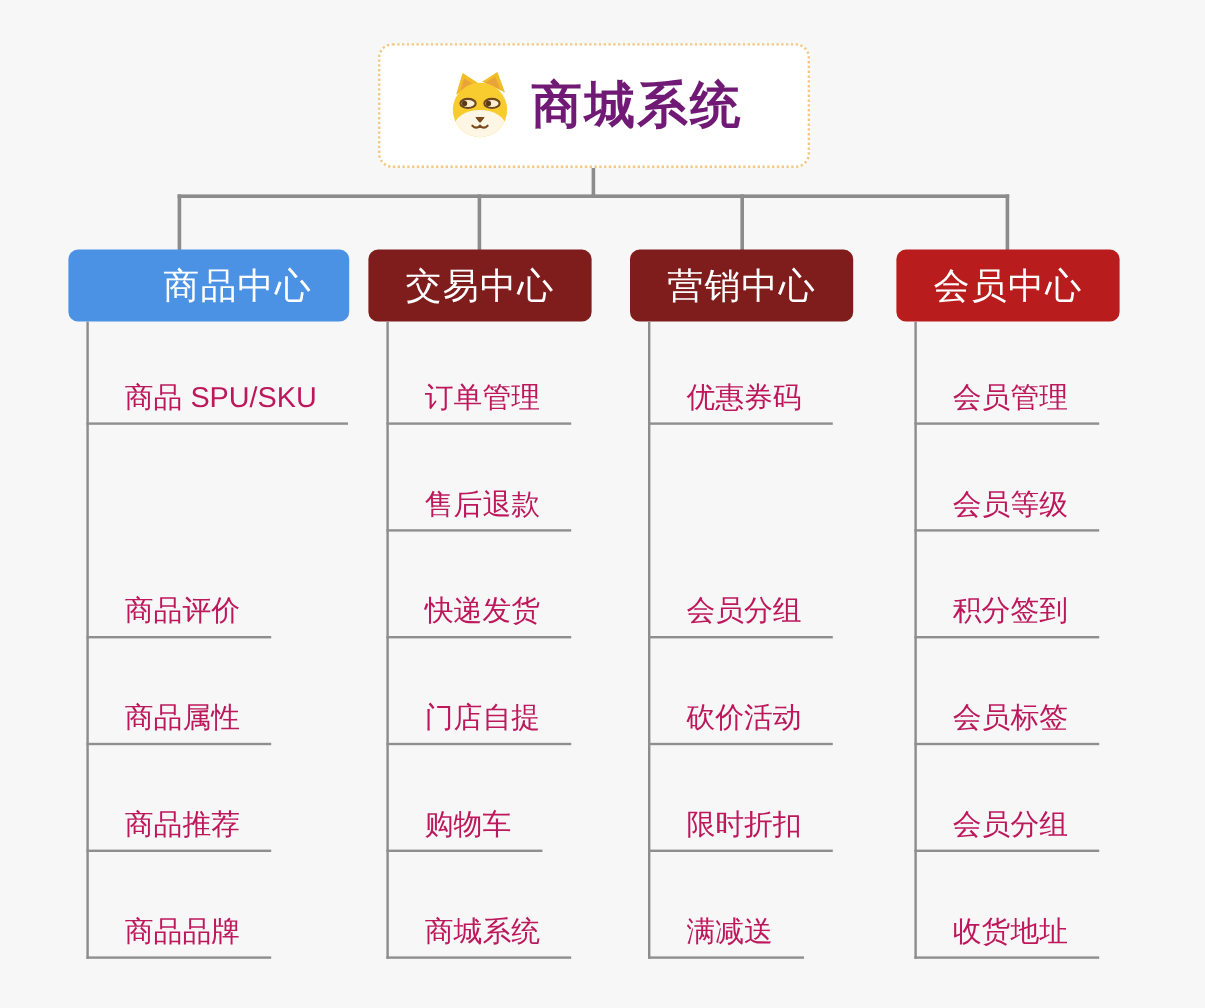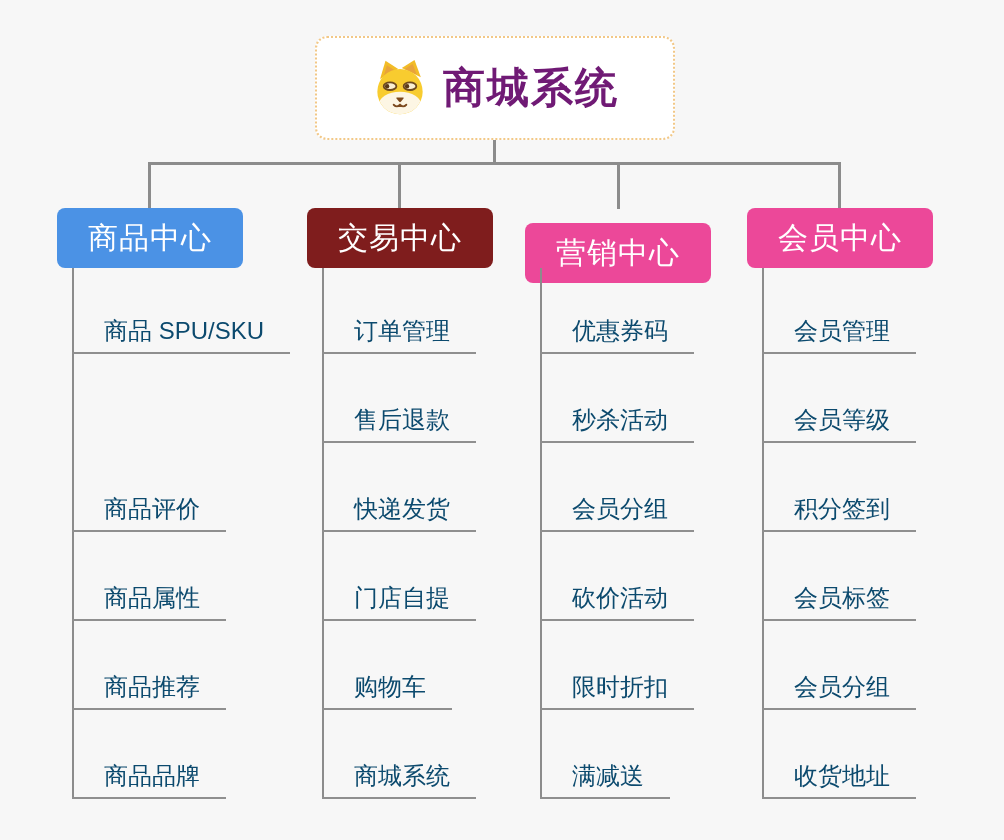--- a/index.html
+++ b/index.html
@@ -43,21 +43,21 @@
   }
   .col-vline{
     position:absolute;left:15px;top:60px;width:2px;height:531px;
     background:#8C8C8C;
   }
   .leaf{
     position:absolute;left:15px;height:44px;
     display:flex;align-items:center;
     padding:0 26px 0 32px;
     border-bottom:2px solid #8F8F8F;
-    font-size:24px;color:#0c4a6e;white-space:nowrap;
+    font-size:24px;color:#be185d;white-space:nowrap;
     box-sizing:border-box;
   }
   .row-0{top:102px;} .row-1{top:191px;} .row-2{top:280px;}
   .row-3{top:369px;} .row-4{top:458px;text-align:right;} .row-5{top:547px;}
 </style>
 </head>
 <body>
 
 <div id="canvas">
 
@@ -83,53 +83,52 @@
   </div>
 
   <div class="line root-vline"></div>
   <div class="line tree-hline"></div>
   <div class="line drop drop-0"></div>
   <div class="line drop drop-1"></div>
   <div class="line drop drop-2"></div>
   <div class="line drop drop-3"></div>
 
   <div class="column col-0">
-    <div class="branch-box" style="background-color: rgb(75, 146, 229);">商品中心</div>
+    <div class="branch-box" style="background-color: rgb(75, 146, 229); padding-left: 48px;">商品中心</div>
     <div class="col-vline"></div>
     <div class="leaf row-0">商品 SPU/SKU</div>
     <div class="leaf row-2">商品评价</div>
     <div class="leaf row-3">商品属性</div>
     <div class="leaf row-4">商品推荐</div>
     <div class="leaf row-5">商品品牌</div>
   </div>
 
   <div class="column col-1">
     <div class="branch-box" style="background-color: #7f1d1d;">交易中心</div>
     <div class="col-vline"></div>
     <div class="leaf row-0">订单管理</div>
     <div class="leaf row-1">售后退款</div>
     <div class="leaf row-2">快递发货</div>
     <div class="leaf row-3">门店自提</div>
     <div class="leaf row-4">购物车</div>
     <div class="leaf row-5">商城系统</div>
   </div>
 
   <div class="column col-2">
-    <div class="branch-box" style="background-color: #ec4899; margin-top: 15px;">营销中心</div>
+    <div class="branch-box" style="background-color: #7f1d1d;">营销中心</div>
     <div class="col-vline"></div>
     <div class="leaf row-0">优惠券码</div>
-    <div class="leaf row-1">秒杀活动</div>
     <div class="leaf row-2">会员分组</div>
     <div class="leaf row-3">砍价活动</div>
     <div class="leaf row-4">限时折扣</div>
     <div class="leaf row-5">满减送</div>
   </div>
 
   <div class="column col-3">
-    <div class="branch-box" style="background-color: #ec4899;">会员中心</div>
+    <div class="branch-box" style="background-color: #b91c1c;">会员中心</div>
     <div class="col-vline"></div>
     <div class="leaf row-0">会员管理</div>
     <div class="leaf row-1">会员等级</div>
     <div class="leaf row-2">积分签到</div>
     <div class="leaf row-3">会员标签</div>
     <div class="leaf row-4">会员分组</div>
     <div class="leaf row-5">收货地址</div>
   </div>
 
 </div>

